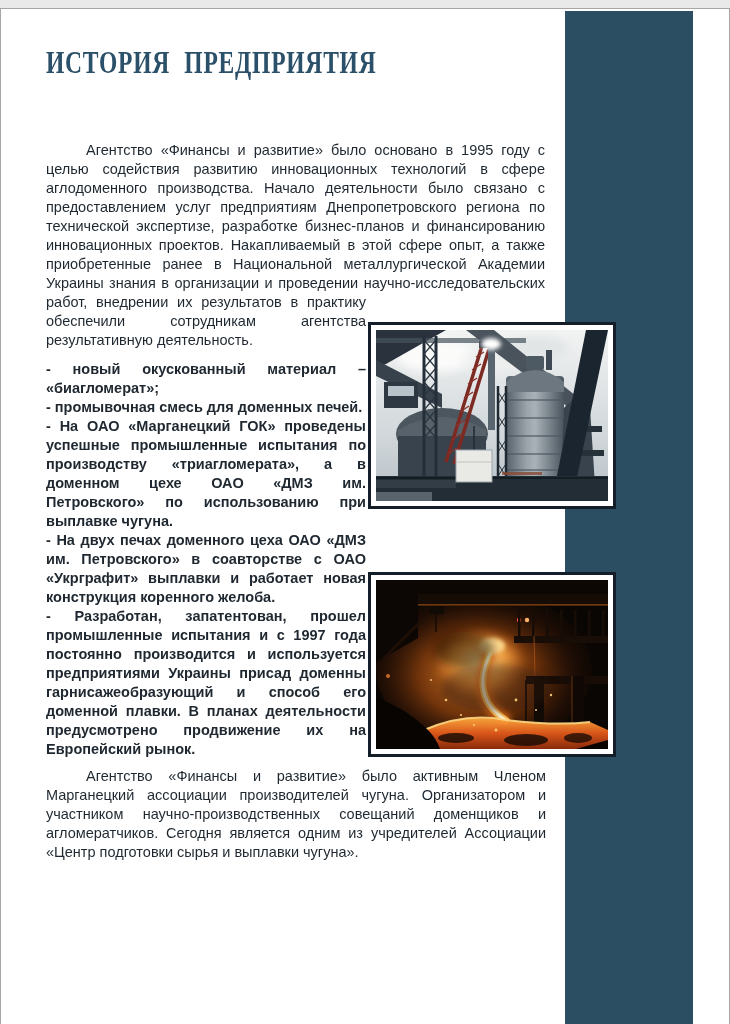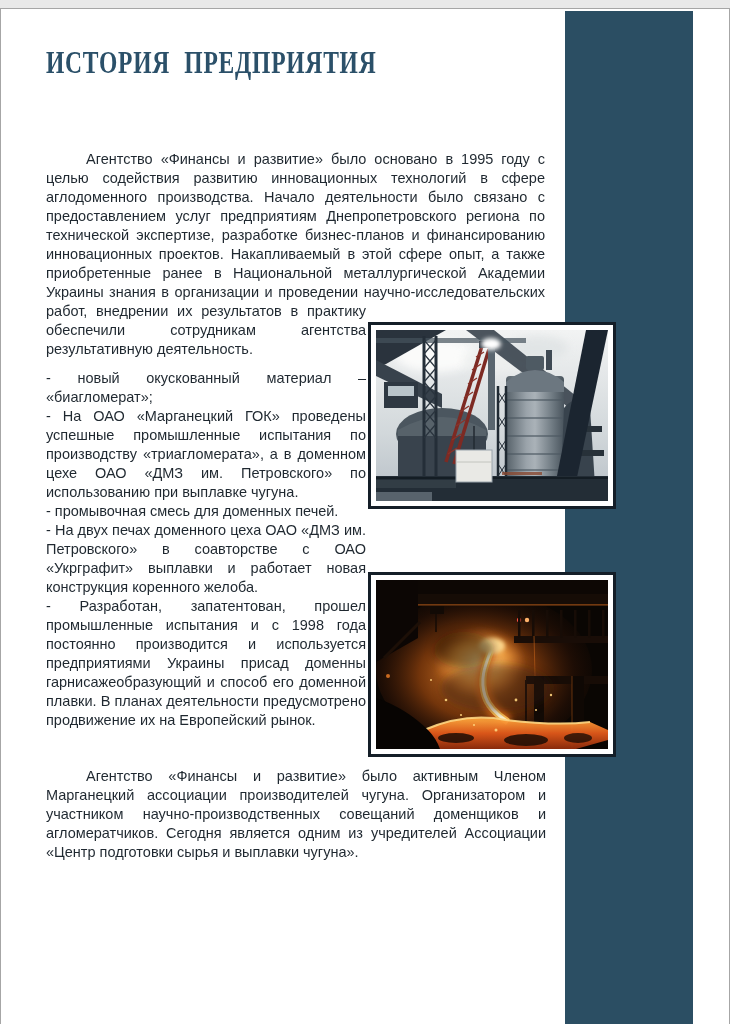--- a/index.html
+++ b/index.html
@@ -17,28 +17,28 @@
     position:absolute; left:564px; top:2px; width:128px; height:1019px;
     background:var(--accent); z-index:1;
   }
   .title{
     position:absolute; left:45px; top:36px; margin:0; z-index:3;
     font-family:"Liberation Serif", serif; font-weight:bold;
     font-size:31px; color:var(--title); letter-spacing:1px; word-spacing:10px;
     transform:scaleX(0.76); transform-origin:left top; white-space:nowrap;
   }
   .content{
-    position:absolute; left:45px; top:141px; width:500px; z-index:3;
+    position:absolute; left:45px; top:132px; width:500px; z-index:3;
     font-size:14.5px; line-height:19px; color:var(--text); text-align:justify;
   }
   .sp-a{float:right; width:1px; height:165px;}
   .sp-b{float:right; clear:right; width:180px; height:452px;}
   .content p{margin:0; padding:0;}
   .indent{text-indent:40px;}
-  .list{margin-top:10px;}
+  .list{margin-top:10px;font-weight:bold;}
   .final{clear:right; margin-top:8px !important;}
   .photo{
     position:absolute; margin:0; z-index:2; background:#ffffff;
     border:3px solid var(--frame); padding:5px; line-height:0;
   }
   .photo-1{left:367px; top:313px; width:232px; height:171px;}
   .photo-2{left:367px; top:563px; width:232px; height:169px;}
   .photo svg{display:block; width:100%; height:100%;}
 </style>
 </head>
@@ -51,24 +51,24 @@
   <h1 class="title">ИСТОРИЯ ПРЕДПРИЯТИЯ</h1>
 
   <div class="content">
     <div class="sp-a"></div>
     <div class="sp-b"></div>
 
     <p class="indent">Агентство «Финансы и развитие» было основано в 1995 году с целью содействия развитию инновационных технологий в сфере аглодоменного производства. Начало деятельности было связано с предоставлением услуг предприятиям Днепропетровского региона по технической экспертизе, разработке бизнес-планов и финансированию инновационных проектов. Накапливаемый в этой сфере опыт, а также приобретенные ранее в Национальной металлургической Академии Украины знания в организации и проведении научно-исследовательских работ, внедрении их результатов в практику обеспечили сотрудникам агентства результативную деятельность.</p>
 
     <div class="list">
       <p>- новый окускованный материал – «биагломерат»;</p>
+      <p>- промывочная смесь для доменных печей.</p>
       <p>- На ОАО «Марганецкий ГОК» проведены успешные промышленные испытания по производству «триагломерата», а в доменном цехе ОАО «ДМЗ им. Петровского» по использованию при выплавке чугуна.</p>
-      <p>- промывочная смесь для доменных печей.</p>
       <p>- На двух печах доменного цеха ОАО «ДМЗ им. Петровского» в соавторстве с ОАО «Укрграфит» выплавки и работает новая конструкция коренного желоба.</p>
-      <p>- Разработан, запатентован, прошел промышленные испытания и с 1998 года постоянно производится и используется предприятиями Украины присад доменны гарнисажеобразующий и способ его доменной плавки. В планах деятельности предусмотрено продвижение их на Европейский рынок.</p>
+      <p>- Разработан, запатентован, прошел промышленные испытания и с 1997 года постоянно производится и используется предприятиями Украины присад доменны гарнисажеобразующий и способ его доменной плавки. В планах деятельности предусмотрено продвижение их на Европейский рынок.</p>
     </div>
 
     <p class="indent final">Агентство «Финансы и развитие» было активным Членом Марганецкий ассоциации производителей чугуна. Организатором и участником научно-производственных совещаний доменщиков и агломератчиков. Сегодня является одним из учредителей Ассоциации «Центр подготовки сырья и выплавки чугуна».</p>
   </div>
 
   <figure class="photo photo-1">
     <svg viewBox="0 0 232 171" preserveAspectRatio="none">
       <defs>
         <linearGradient id="sky1" x1="0" y1="0" x2="0" y2="1">
           <stop offset="0" stop-color="#f2f3f3"></stop>

